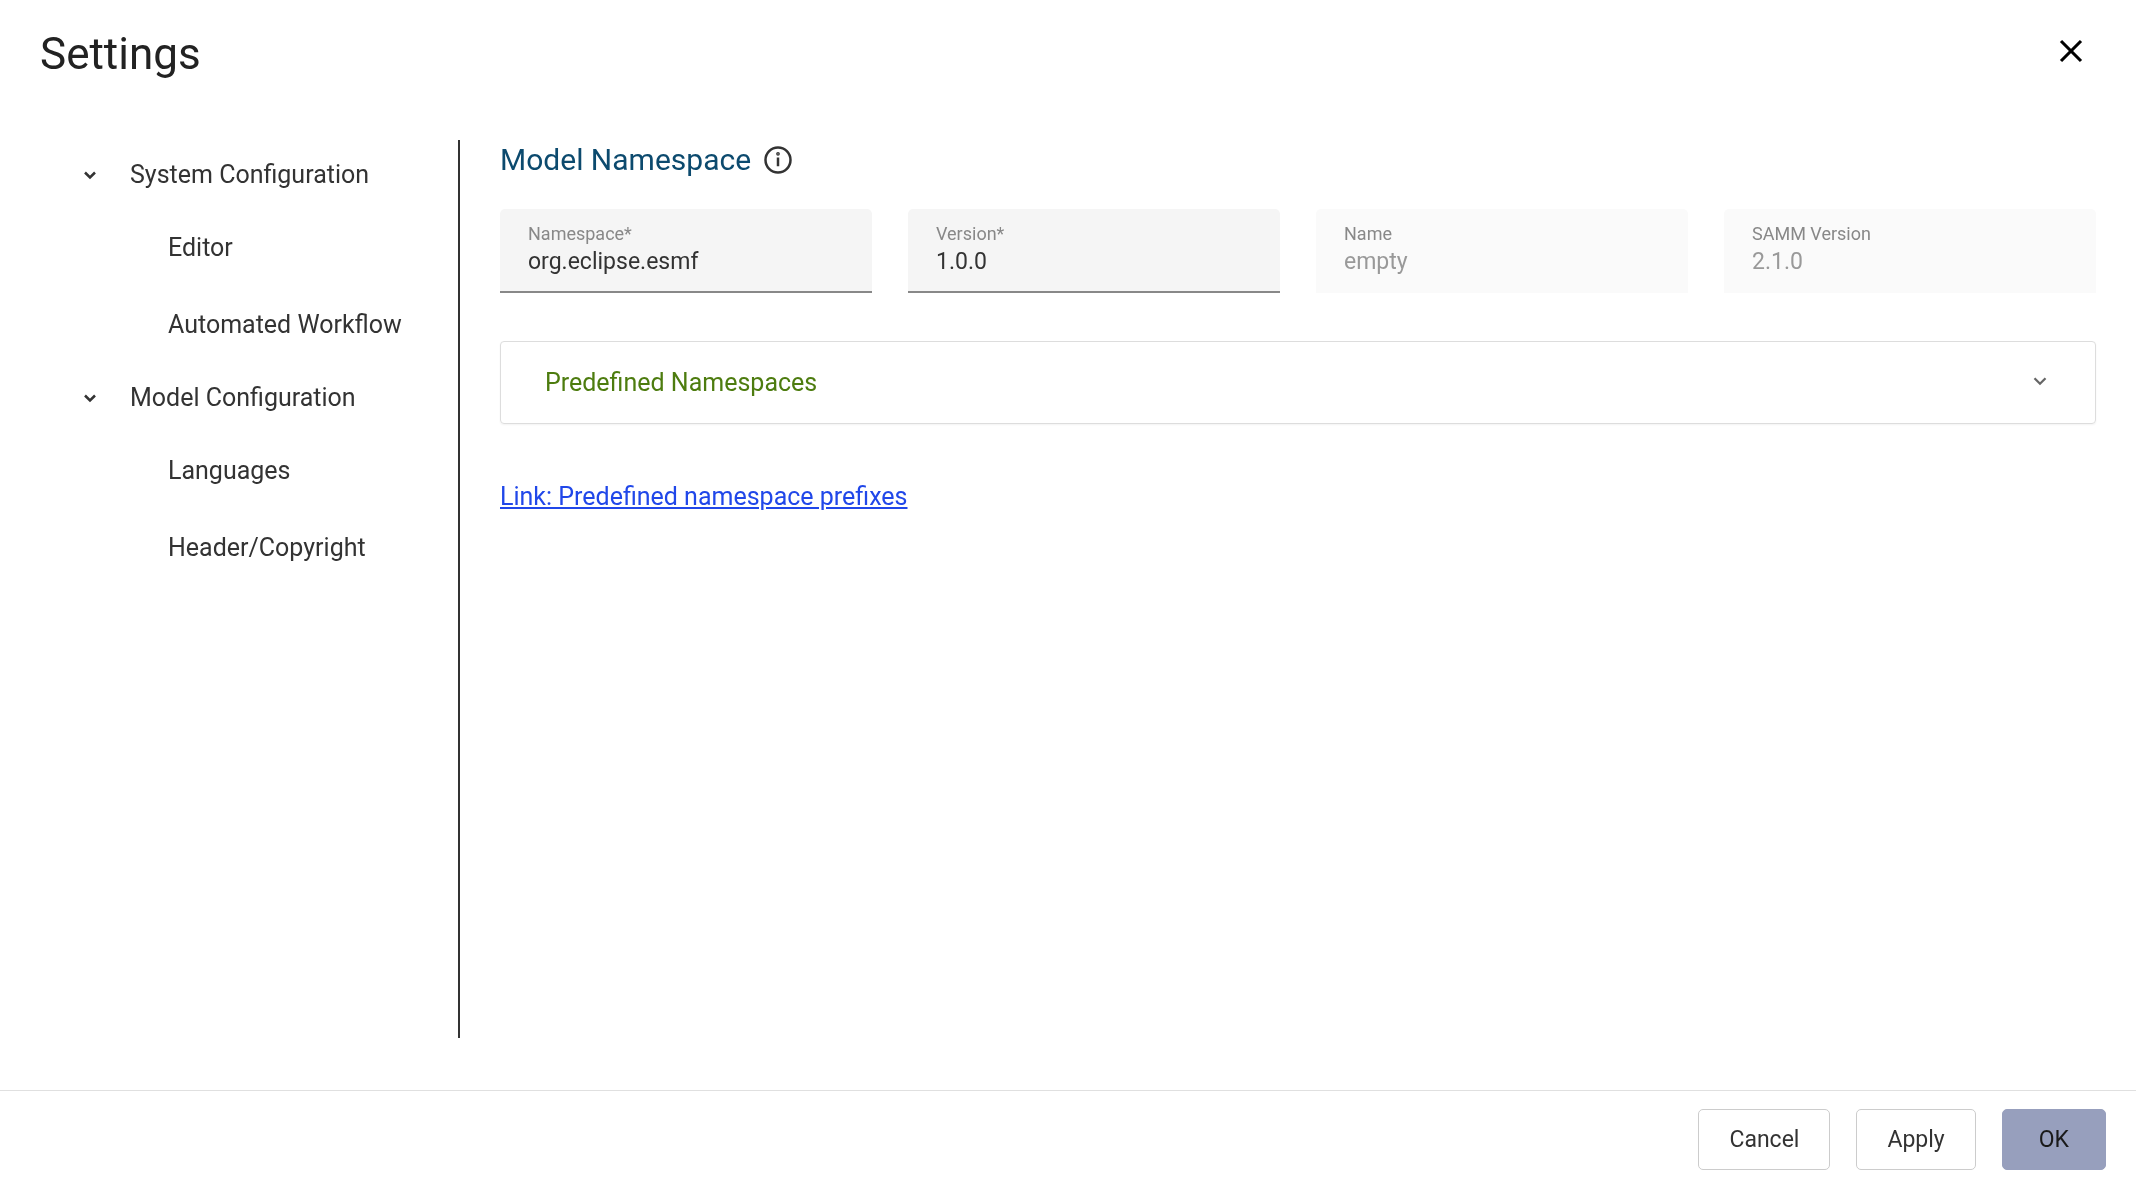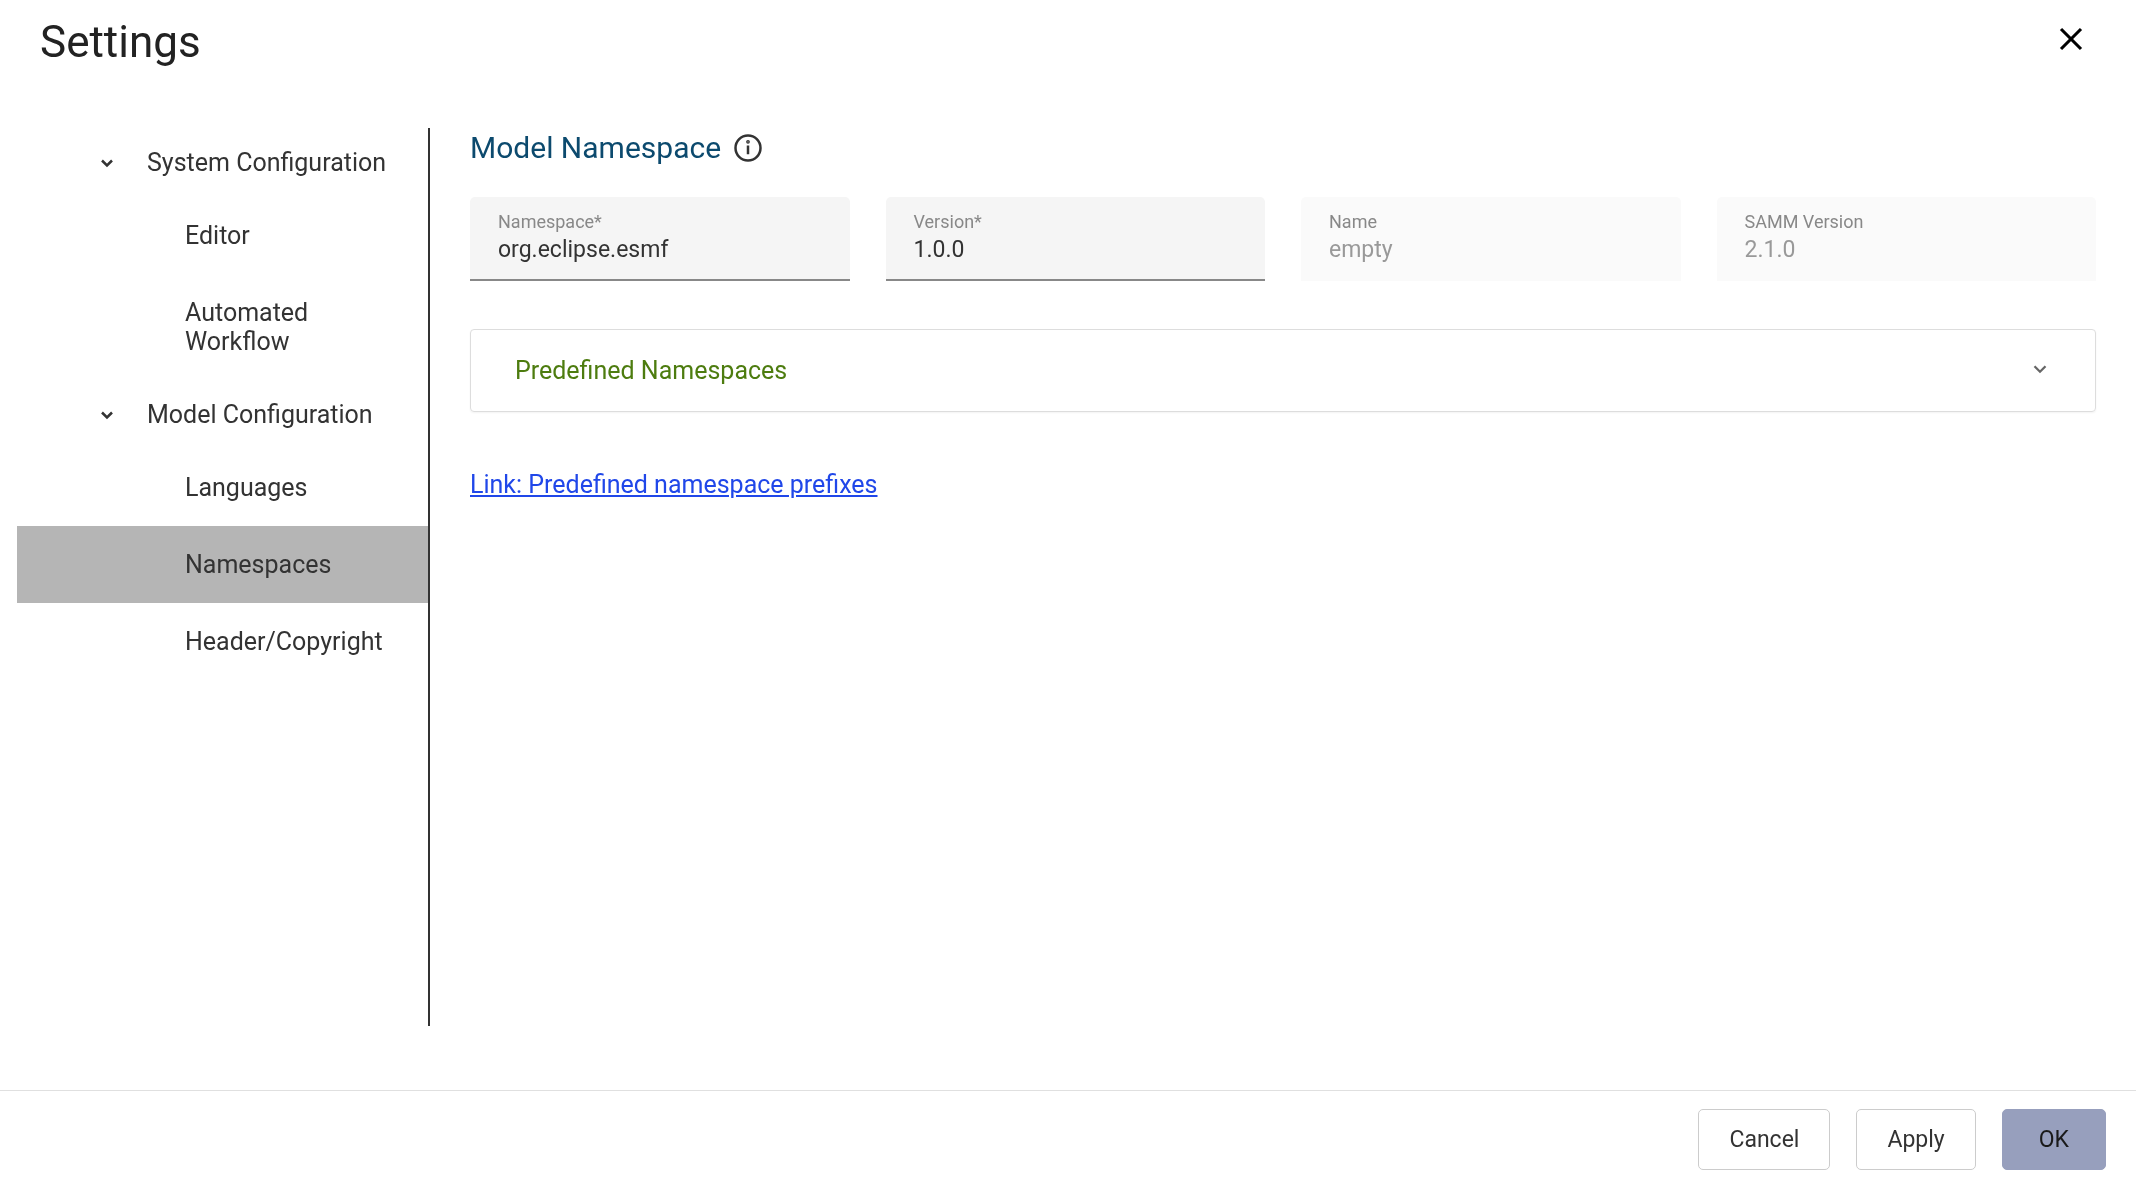--- a/index.html
+++ b/index.html
@@ -13,43 +13,42 @@
       color: #333;
       width: 2136px;
       height: 1188px;
       overflow: hidden;
       position: relative;
     }
     .header {
       display: flex;
       justify-content: space-between;
       align-items: center;
-      padding: 16px 40px 20px 40px;
+      padding: 28px 40px 20px 40px;
     }
     .header-title {
       font-size: 44px;
       font-weight: 400;
       color: #222;
     }
     .close-icon {
       cursor: pointer;
       font-size: 36px;
       font-weight: 400;
       color: #000;
       line-height: 1;
       padding-right: 10px;
     }
     .content {
       display: flex;
       height: calc(100% - 150px);
     }
     .sidebar {
-      width: 411px;
+      width: 458px;
       padding-top: 40px;
-      margin-left: 17px;
     }
     .sidebar-section-header {
       display: flex;
       align-items: center;
       padding: 20px 30px 20px 76px;
       font-size: 25px;
       color: #333;
       cursor: pointer;
       position: relative;
     }
@@ -218,23 +217,20 @@
       <span class="chevron-down">
         <svg width="20" height="20" viewBox="0 0 24 24" fill="none" stroke="#333" stroke-width="3">
           <polyline points="6 9 12 15 18 9"></polyline>
         </svg>
       </span>
       <span>Model Configuration</span>
     </div>
     <div class="sidebar-item">
       <span>Languages</span>
     </div>
-    <div class="sidebar-item selected">
-      <span>Namespaces</span>
-    </div>
     <div class="sidebar-item">
       <span>Header/Copyright</span>
     </div>
   </div>
 
   <div class="divider-vertical"></div>
 
   <div class="main">
     <div class="main-title-row">
       <span class="main-title">Model Namespace</span>

